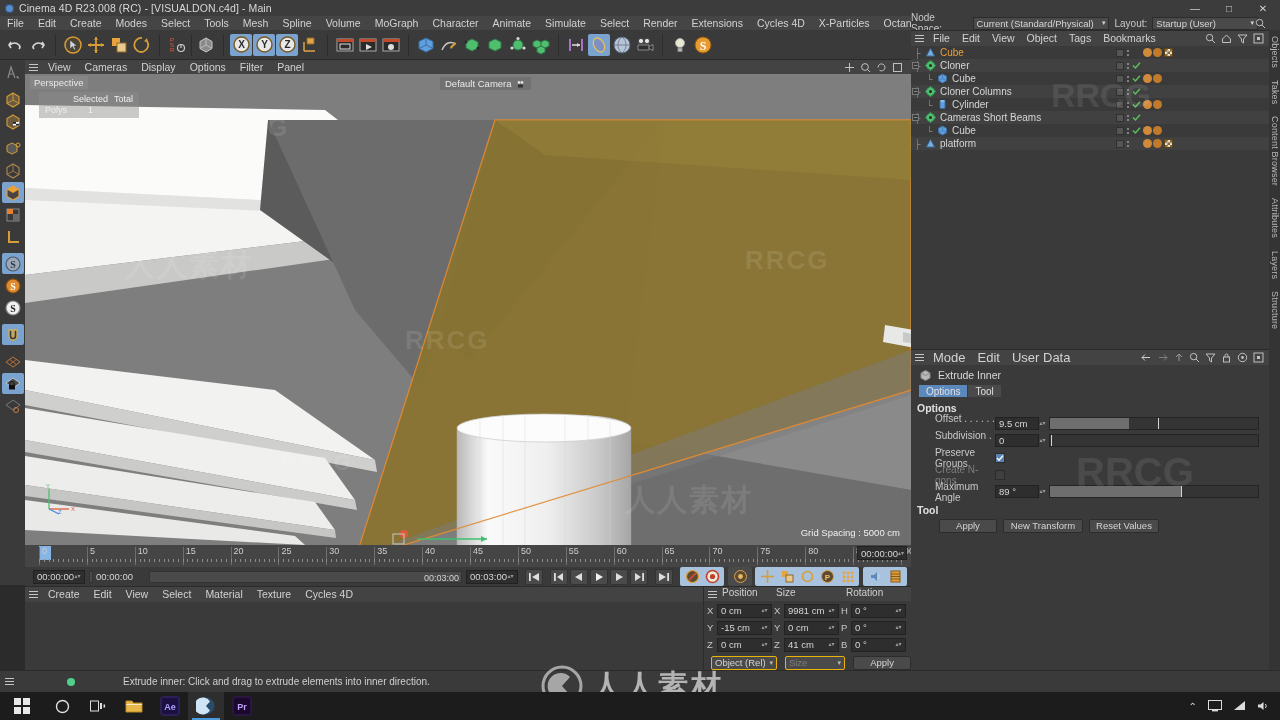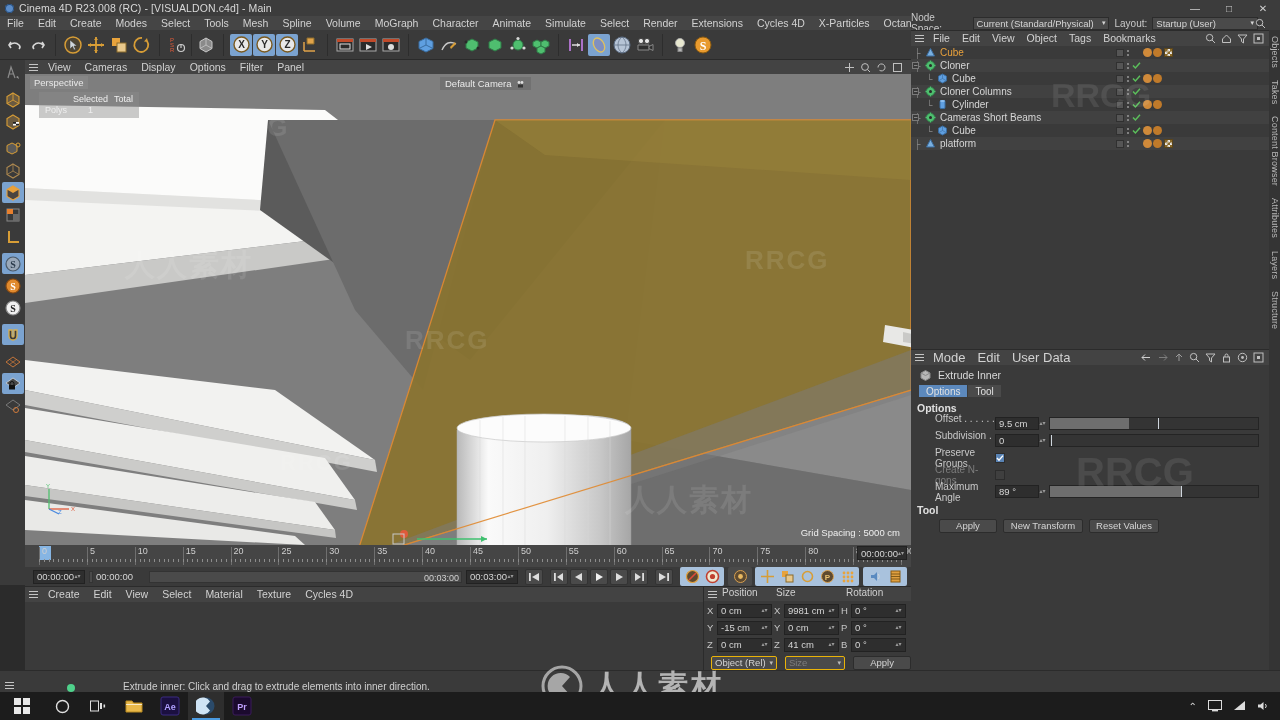--- a/index.html
+++ b/index.html
@@ -97,21 +97,21 @@
   .co-fld{width:55px;height:14px;}
   .co-btn{height:14px;background:#4a4a4a;border:1px solid #2c2c2c;border-radius:2px;
     display:flex;align-items:center;justify-content:center;font-size:9.5px;color:#d4d4d4;}
   .selbox{height:14px;background:#4a4a4a;border:1px solid #eab308;border-radius:2px;
     display:flex;align-items:center;padding:0 3px;font-size:9.5px;color:#d4d4d4;position:relative;}
   .selbox .car{margin-left:auto;font-size:7px;color:#bbb;}
   .selbox.dis{color:#7d7d7d;}
 
   
   .statusbar{position:absolute;left:0;top:670px;width:1280px;height:22px;background:#3a3a3a;
-    display:flex;align-items:flex-end;border-top:1px solid #2b2b2b;gap:41px;}
+    display:flex;align-items:center;border-top:1px solid #2b2b2b;gap:41px;}
   .sb-dot{width:8px;height:8px;border-radius:50%;background:#4fd18b;margin:0 7px 0 8px;}
   .sb-txt{font-size:10px;color:#cfcfcf;}
 
   
   .rightpanel{position:absolute;left:911px;top:16px;width:369px;height:654px;background:#3a3a3a;}
   .nodespace{height:14px;display:flex;align-items:center;justify-content:flex-end;
     gap:5px;background:#3c3c3c;padding-right:22px;}
   .ns-lbl{font-size:10px;color:#c9c9c9;}
   .ns-sel{width:140px;height:13px;background:#4a4a4a;border:1px solid #2c2c2c;
     display:flex;align-items:center;padding:0 3px;font-size:9.5px;color:#d4d4d4;}

